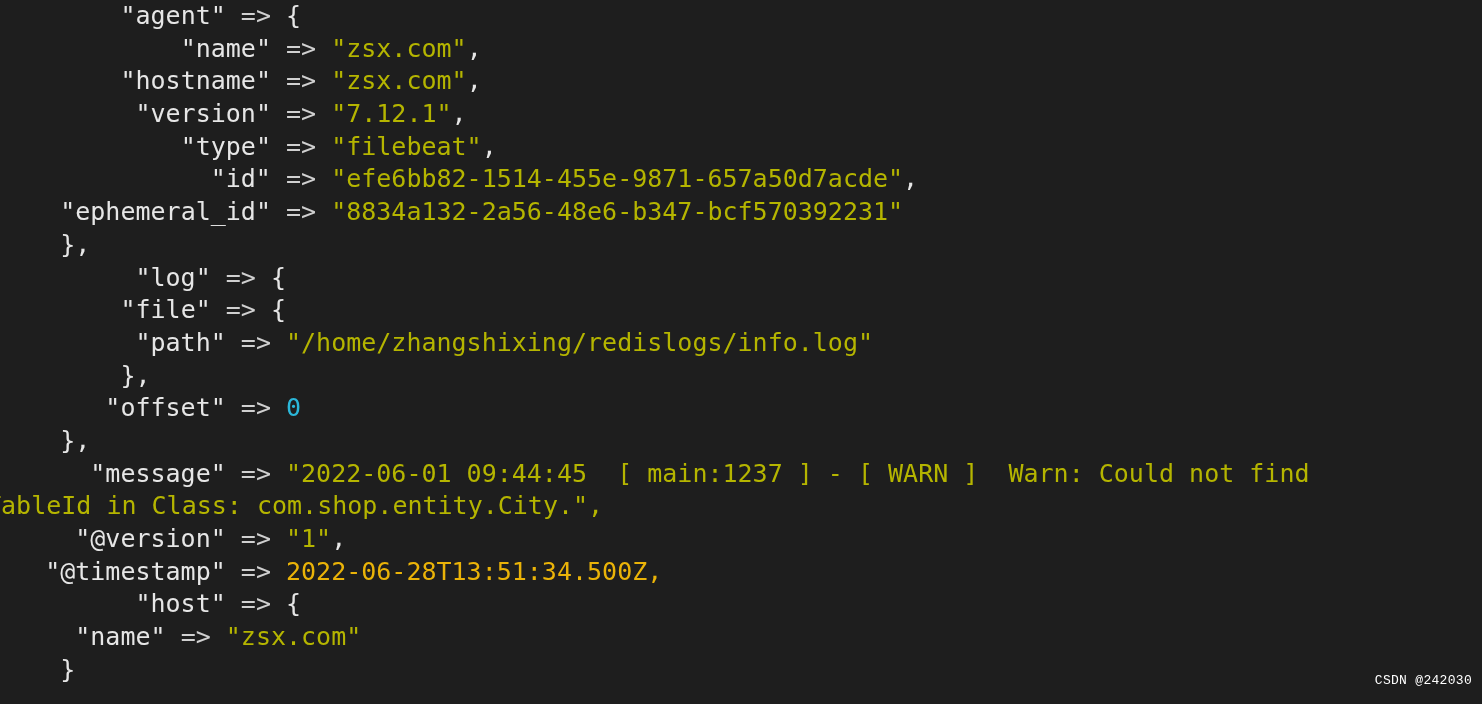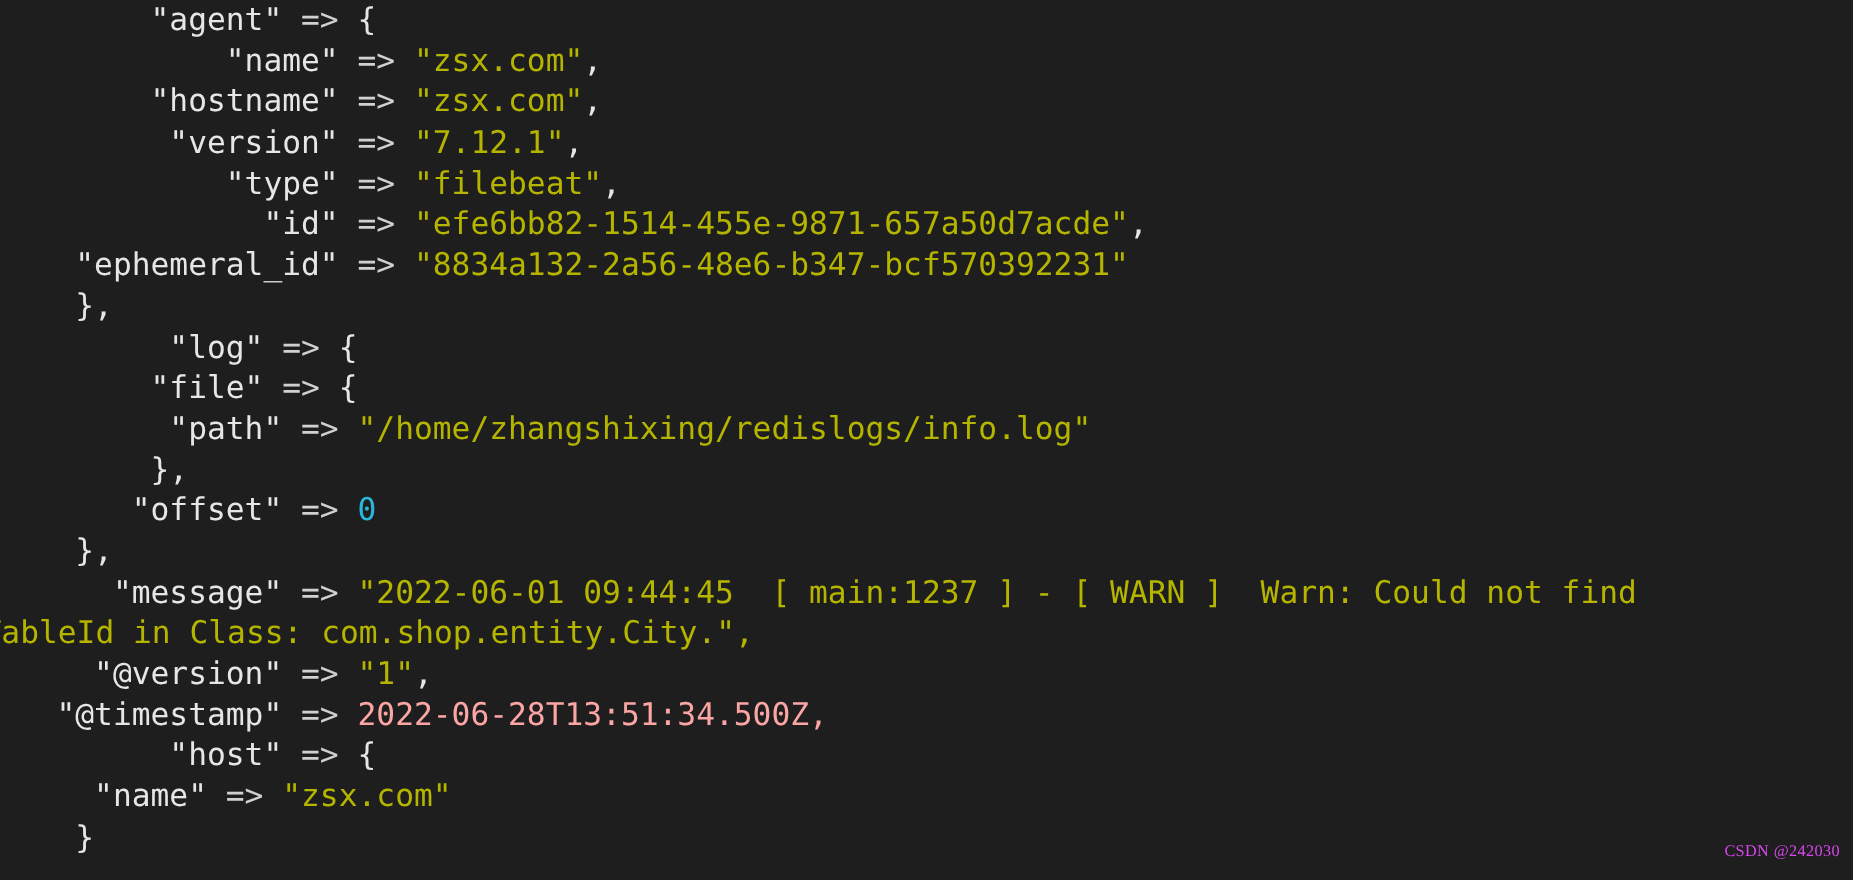--- a/index.html
+++ b/index.html
@@ -31,34 +31,34 @@
     white-space: pre;
     color: #d8d8d8;
   }
   
   .key    { color: #e6e6e6; }
   .punct  { color: #e6e6e6; }
   .arrow  { color: #d0d0d0; }
   .brace  { color: #e6e6e6; }
   .str    { color: #b5b500; }
   .num    { color: #2bb7d9; }
-  .plain  { color: #fca5a5; }
+  .plain  { color: #eab308; }
   
   .overflow-right { position: relative; }
   .continuation {
     position: relative;
     left: -14px;
   }
   #watermark {
     position: absolute;
     right: 10px;
     bottom: 6px;
-    font-family: Liberation Serif, serif;
+    font-family: Liberation Mono, monospace;
     font-size: 13px;
-    color: #d946ef;
+    color: #ffffff;
     letter-spacing: 0.3px;
     user-select: none;
   }
 </style>
 </head>
 <body>
 
 <div id="terminal">
   <div id="lines"><div class="line"><span>        </span><span class="key">"agent"</span><span class="arrow"> =&gt; </span><span class="brace">{</span></div><div class="line"><span>            </span><span class="key">"name"</span><span class="arrow"> =&gt; </span><span class="str">"zsx.com"</span><span class="punct">,</span></div><div class="line"><span>        </span><span class="key">"hostname"</span><span class="arrow"> =&gt; </span><span class="str">"zsx.com"</span><span class="punct">,</span></div><div class="line"><span>         </span><span class="key">"version"</span><span class="arrow"> =&gt; </span><span class="str">"7.12.1"</span><span class="punct">,</span></div><div class="line"><span>            </span><span class="key">"type"</span><span class="arrow"> =&gt; </span><span class="str">"filebeat"</span><span class="punct">,</span></div><div class="line"><span>              </span><span class="key">"id"</span><span class="arrow"> =&gt; </span><span class="str">"efe6bb82-1514-455e-9871-657a50d7acde"</span><span class="punct">,</span></div><div class="line"><span>    </span><span class="key">"ephemeral_id"</span><span class="arrow"> =&gt; </span><span class="str">"8834a132-2a56-48e6-b347-bcf570392231"</span></div><div class="line"><span>    </span><span class="brace">},</span></div><div class="line"><span>         </span><span class="key">"log"</span><span class="arrow"> =&gt; </span><span class="brace">{</span></div><div class="line"><span>        </span><span class="key">"file"</span><span class="arrow"> =&gt; </span><span class="brace">{</span></div><div class="line"><span>         </span><span class="key">"path"</span><span class="arrow"> =&gt; </span><span class="str">"/home/zhangshixing/redislogs/info.log"</span></div><div class="line"><span>        </span><span class="brace">},</span></div><div class="line"><span>       </span><span class="key">"offset"</span><span class="arrow"> =&gt; </span><span class="num">0</span></div><div class="line"><span>    </span><span class="brace">},</span></div><div class="line overflow-right"><span>      </span><span class="key">"message"</span><span class="arrow"> =&gt; </span><span class="str">"2022-06-01 09:44:45  [ main:1237 ] - [ WARN ]  Warn: Could not find</span></div><div class="line continuation"><span class="str">TableId in Class: com.shop.entity.City.",</span></div><div class="line"><span>     </span><span class="key">"@version"</span><span class="arrow"> =&gt; </span><span class="str">"1"</span><span class="punct">,</span></div><div class="line"><span>   </span><span class="key">"@timestamp"</span><span class="arrow"> =&gt; </span><span class="plain">2022-06-28T13:51:34.500Z,</span></div><div class="line"><span>         </span><span class="key">"host"</span><span class="arrow"> =&gt; </span><span class="brace">{</span></div><div class="line"><span>     </span><span class="key">"name"</span><span class="arrow"> =&gt; </span><span class="str">"zsx.com"</span></div><div class="line"><span>    </span><span class="brace">}</span></div></div>
   <div id="watermark">CSDN @242030</div>

